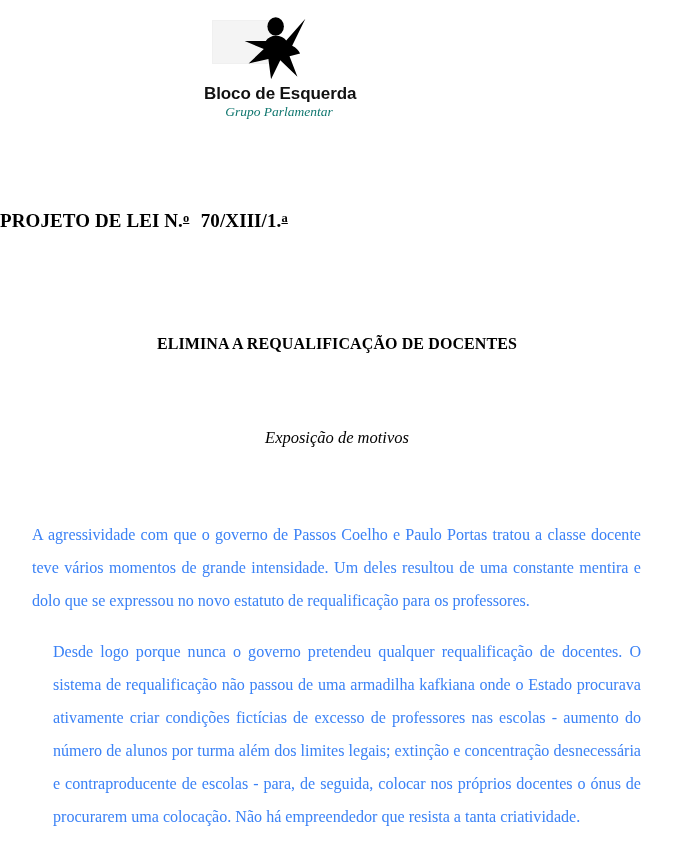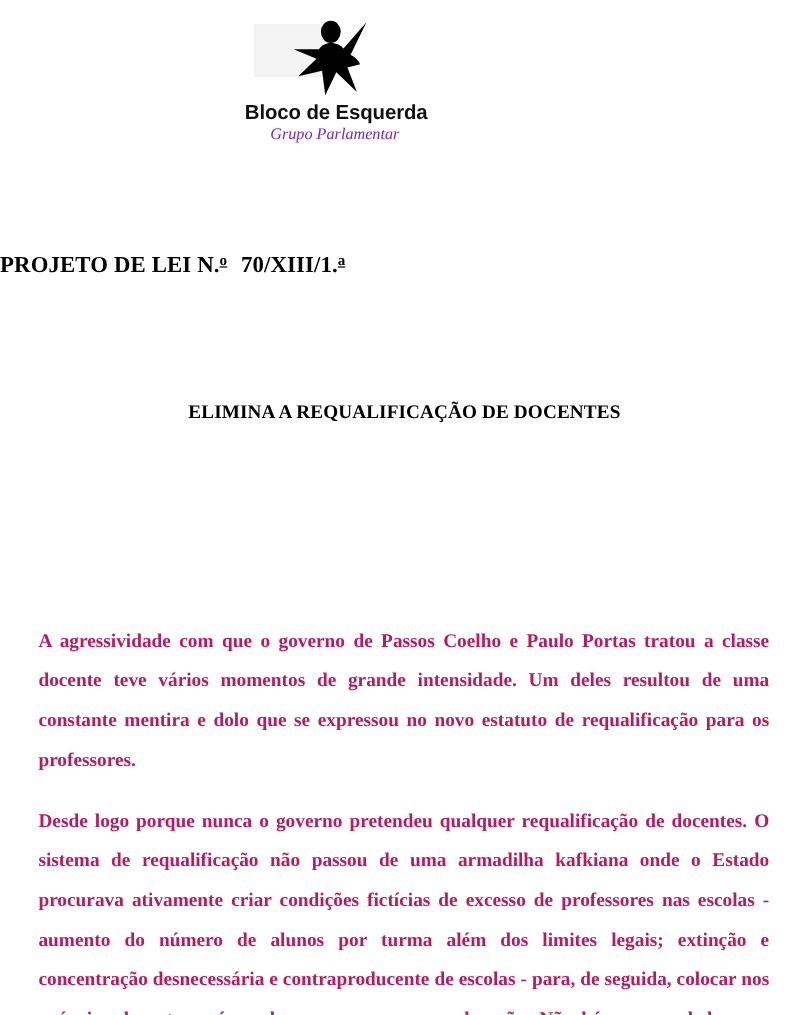--- a/index.html
+++ b/index.html
@@ -74,21 +74,21 @@
   }
   .logo-sub {
     position: absolute;
     left: 0;
     top: 90px;
     width: 150px;
     text-align: center;
     font-family: "Liberation Serif", "DejaVu Serif", serif;
     font-style: italic;
     font-size: 13.5px;
-    color: #6d28d9;
+    color: #0f766e;
     line-height: 15px;
     white-space: nowrap;
   }
 
   
   .doc-title {
     position: absolute;
     left: 0;
     top: 210px;
     width: 674px;
@@ -139,25 +139,24 @@
     top: 518px;
     width: 609px;
   }
   .para {
     margin: 0 0 18px 0;
     font-family: "Liberation Serif", "DejaVu Serif", serif;
     font-size: 16.1px;
     line-height: 33px;
     text-align: justify;
     text-justify: inter-word;
-    color: #be185d;
+    color: #3b82f6;
     hyphens: none;
-    font-weight: bold;
-  }
-  .para:last-child { margin-bottom: 0; }
+  }
+  .para:last-child { margin-bottom: 0; margin-left: 21px; }
 </style>
 </head>
 <body>
 
 <div class="page">
 
   <div class="letterhead">
     <div class="logo-block">
 
       <div class="logo-artifact"></div>
@@ -192,19 +191,20 @@
       <div class="logo-sub">Grupo Parlamentar</div>
     </div>
   </div>
 
   <div class="doc-title">
     <span>PROJETO DE LEI N.</span><span class="ord">o</span><span class="gap-wide">&nbsp;</span><span>70/XIII/1.</span><span class="ord">a</span>
   </div>
 
   <div class="doc-subject">ELIMINA A REQUALIFICAÇÃO DE DOCENTES</div>
 
+  <div class="doc-section">Exposição de motivos</div>
 
   <div class="body-text">
     <p class="para">A agressividade com que o governo de Passos Coelho e Paulo Portas tratou a classe docente teve vários momentos de grande intensidade. Um deles resultou de uma constante mentira e dolo que se expressou no novo estatuto de requalificação para os professores.</p>
     <p class="para">Desde logo porque nunca o governo pretendeu qualquer requalificação de docentes. O sistema de requalificação não passou de uma armadilha kafkiana onde o Estado procurava ativamente criar condições fictícias de excesso de professores nas escolas - aumento do número de alunos por turma além dos limites legais; extinção e concentração desnecessária e contraproducente de escolas - para, de seguida, colocar nos próprios docentes o ónus de procurarem uma colocação. Não há empreendedor que resista a tanta criatividade.</p>
   </div>
 
 </div>
 
 </body></html>

